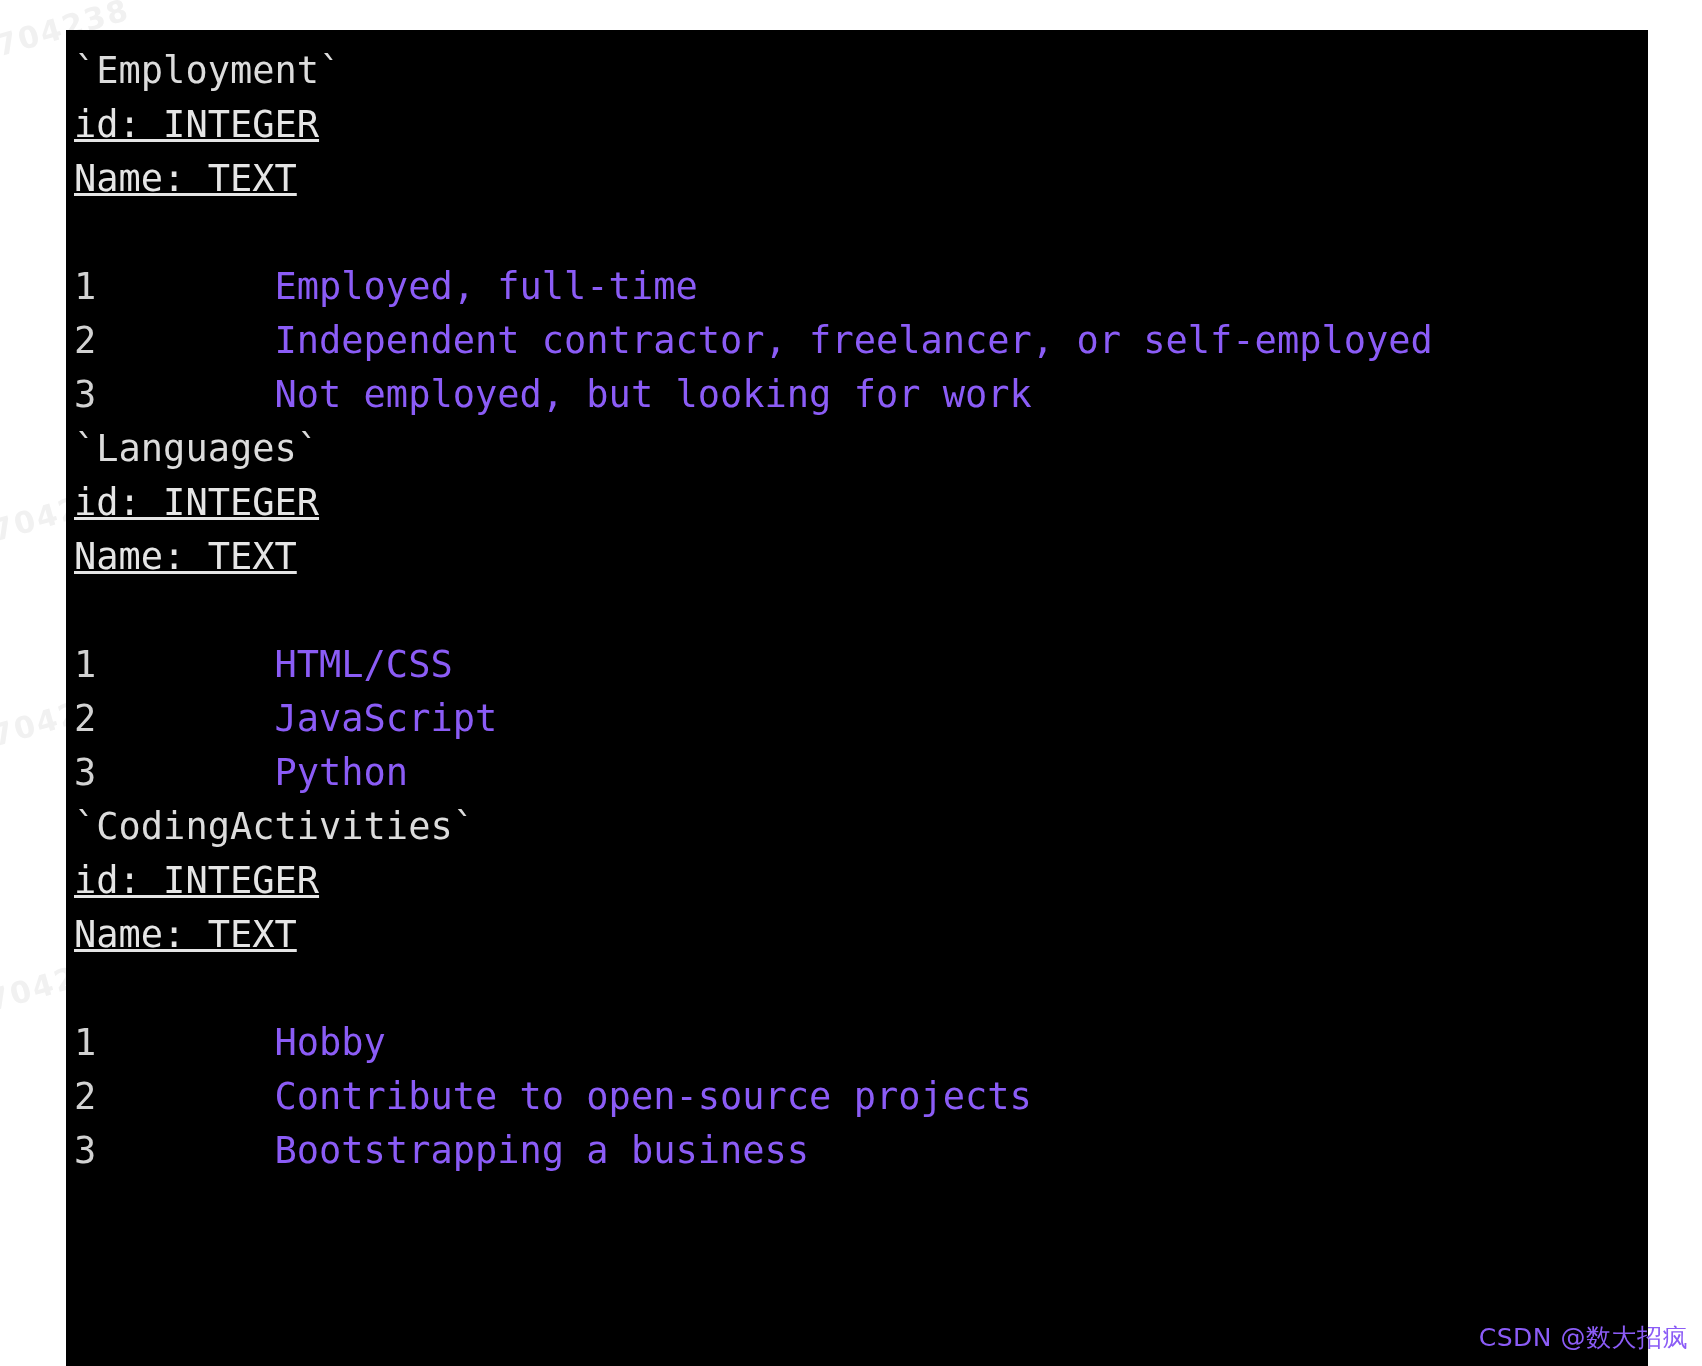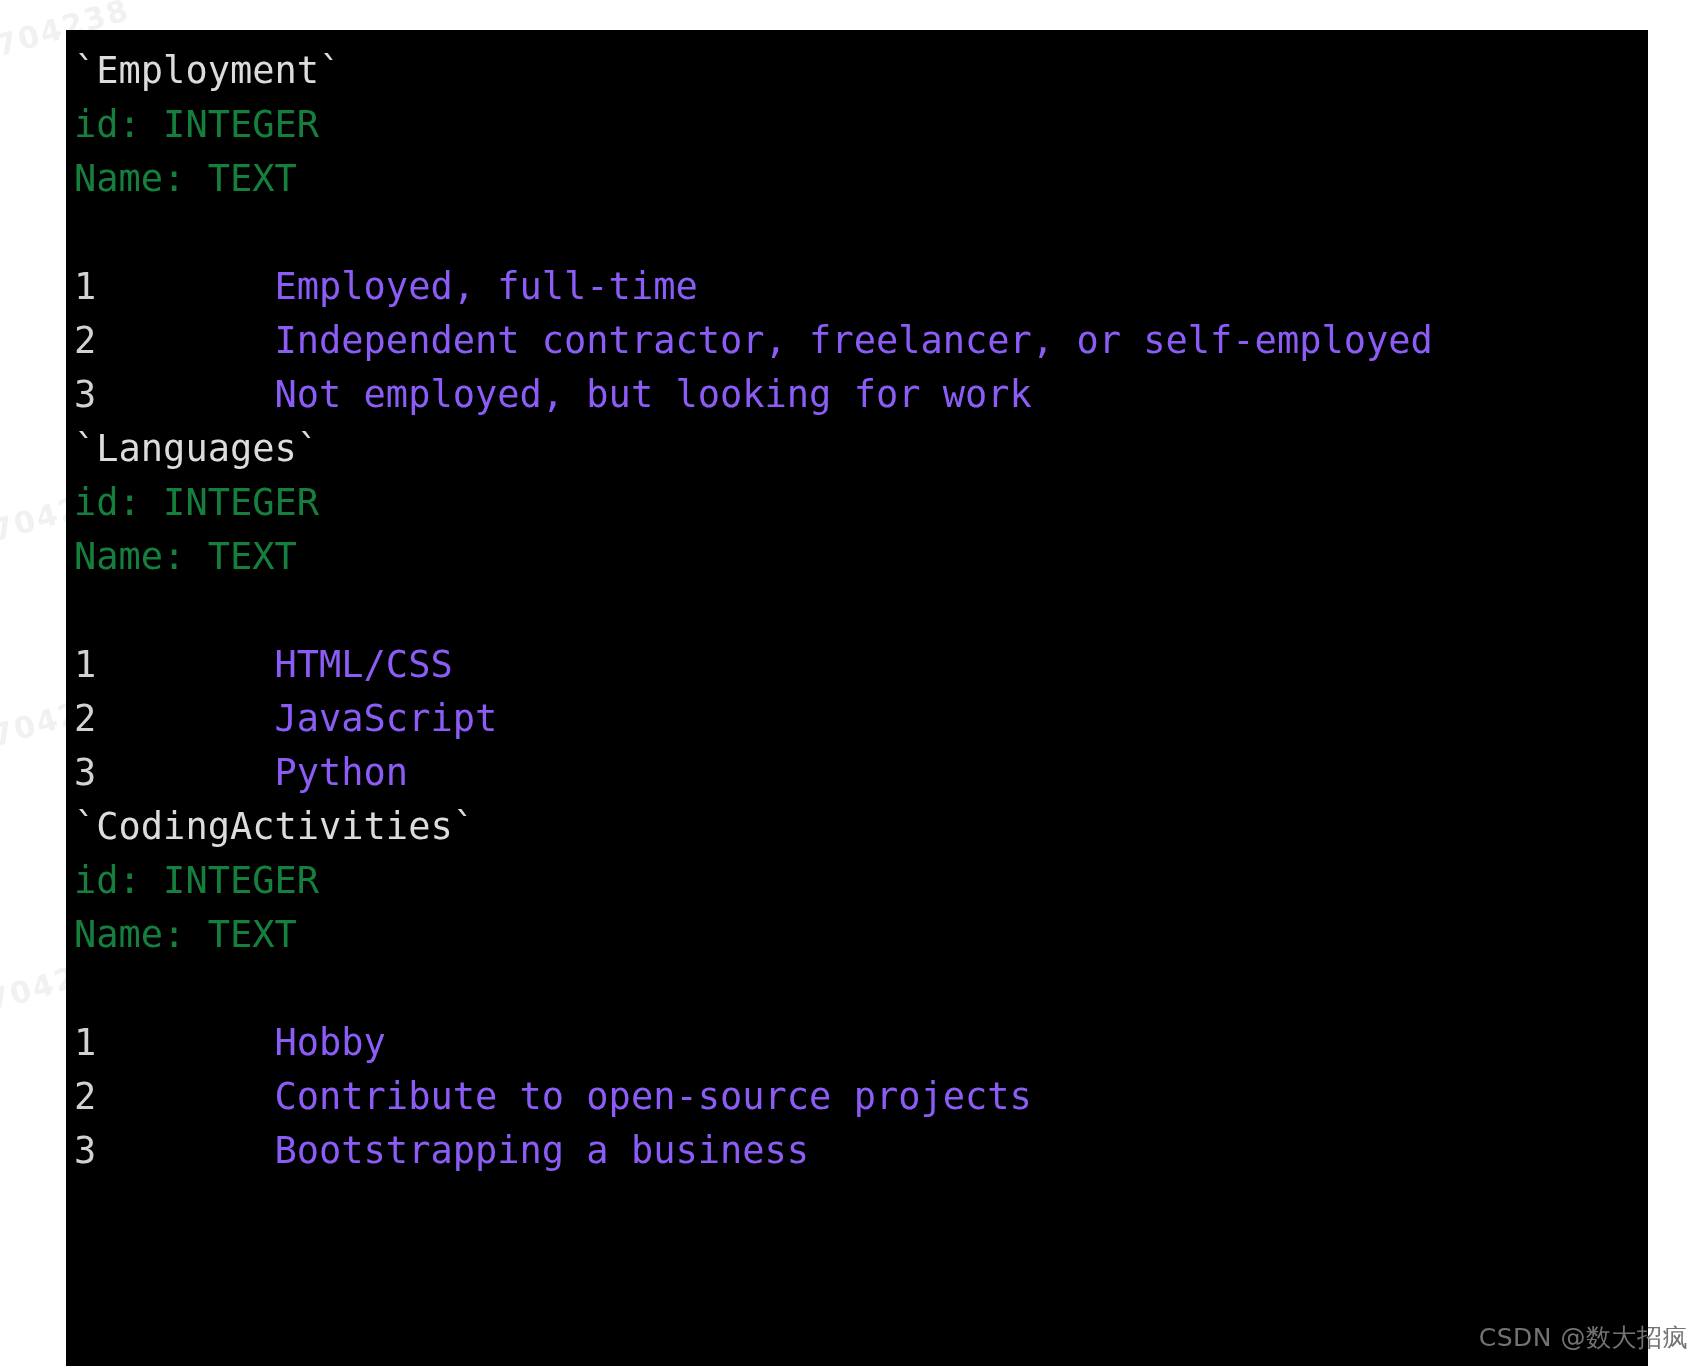--- a/index.html
+++ b/index.html
@@ -62,30 +62,30 @@
     padding-left: 8px;
   }
 
   .line {
     white-space: pre;
     height: 54px;
   }
   .line.blank { height: 54px; }
 
   .tbl-name { color: #dcdcdc; }
-  .col-def  { color: #15803d; }
+  .col-def  { color: #e5e5e5; text-decoration: underline; }
   .row-id   { color: #d2d2d2; }
   .row-val  { color: #8b5cf6; }
 
   
   .csdn-credit {
     position: absolute;
     right: 14px;
     bottom: 12px;
-    color: #737373;
+    color: #8b5cf6;
     font-family: "DejaVu Sans", "Liberation Sans", sans-serif;
     font-size: 25px;
     letter-spacing: 0.5px;
     white-space: nowrap;
     user-select: none;
   }
 </style>
 </head>
 <body>
 

